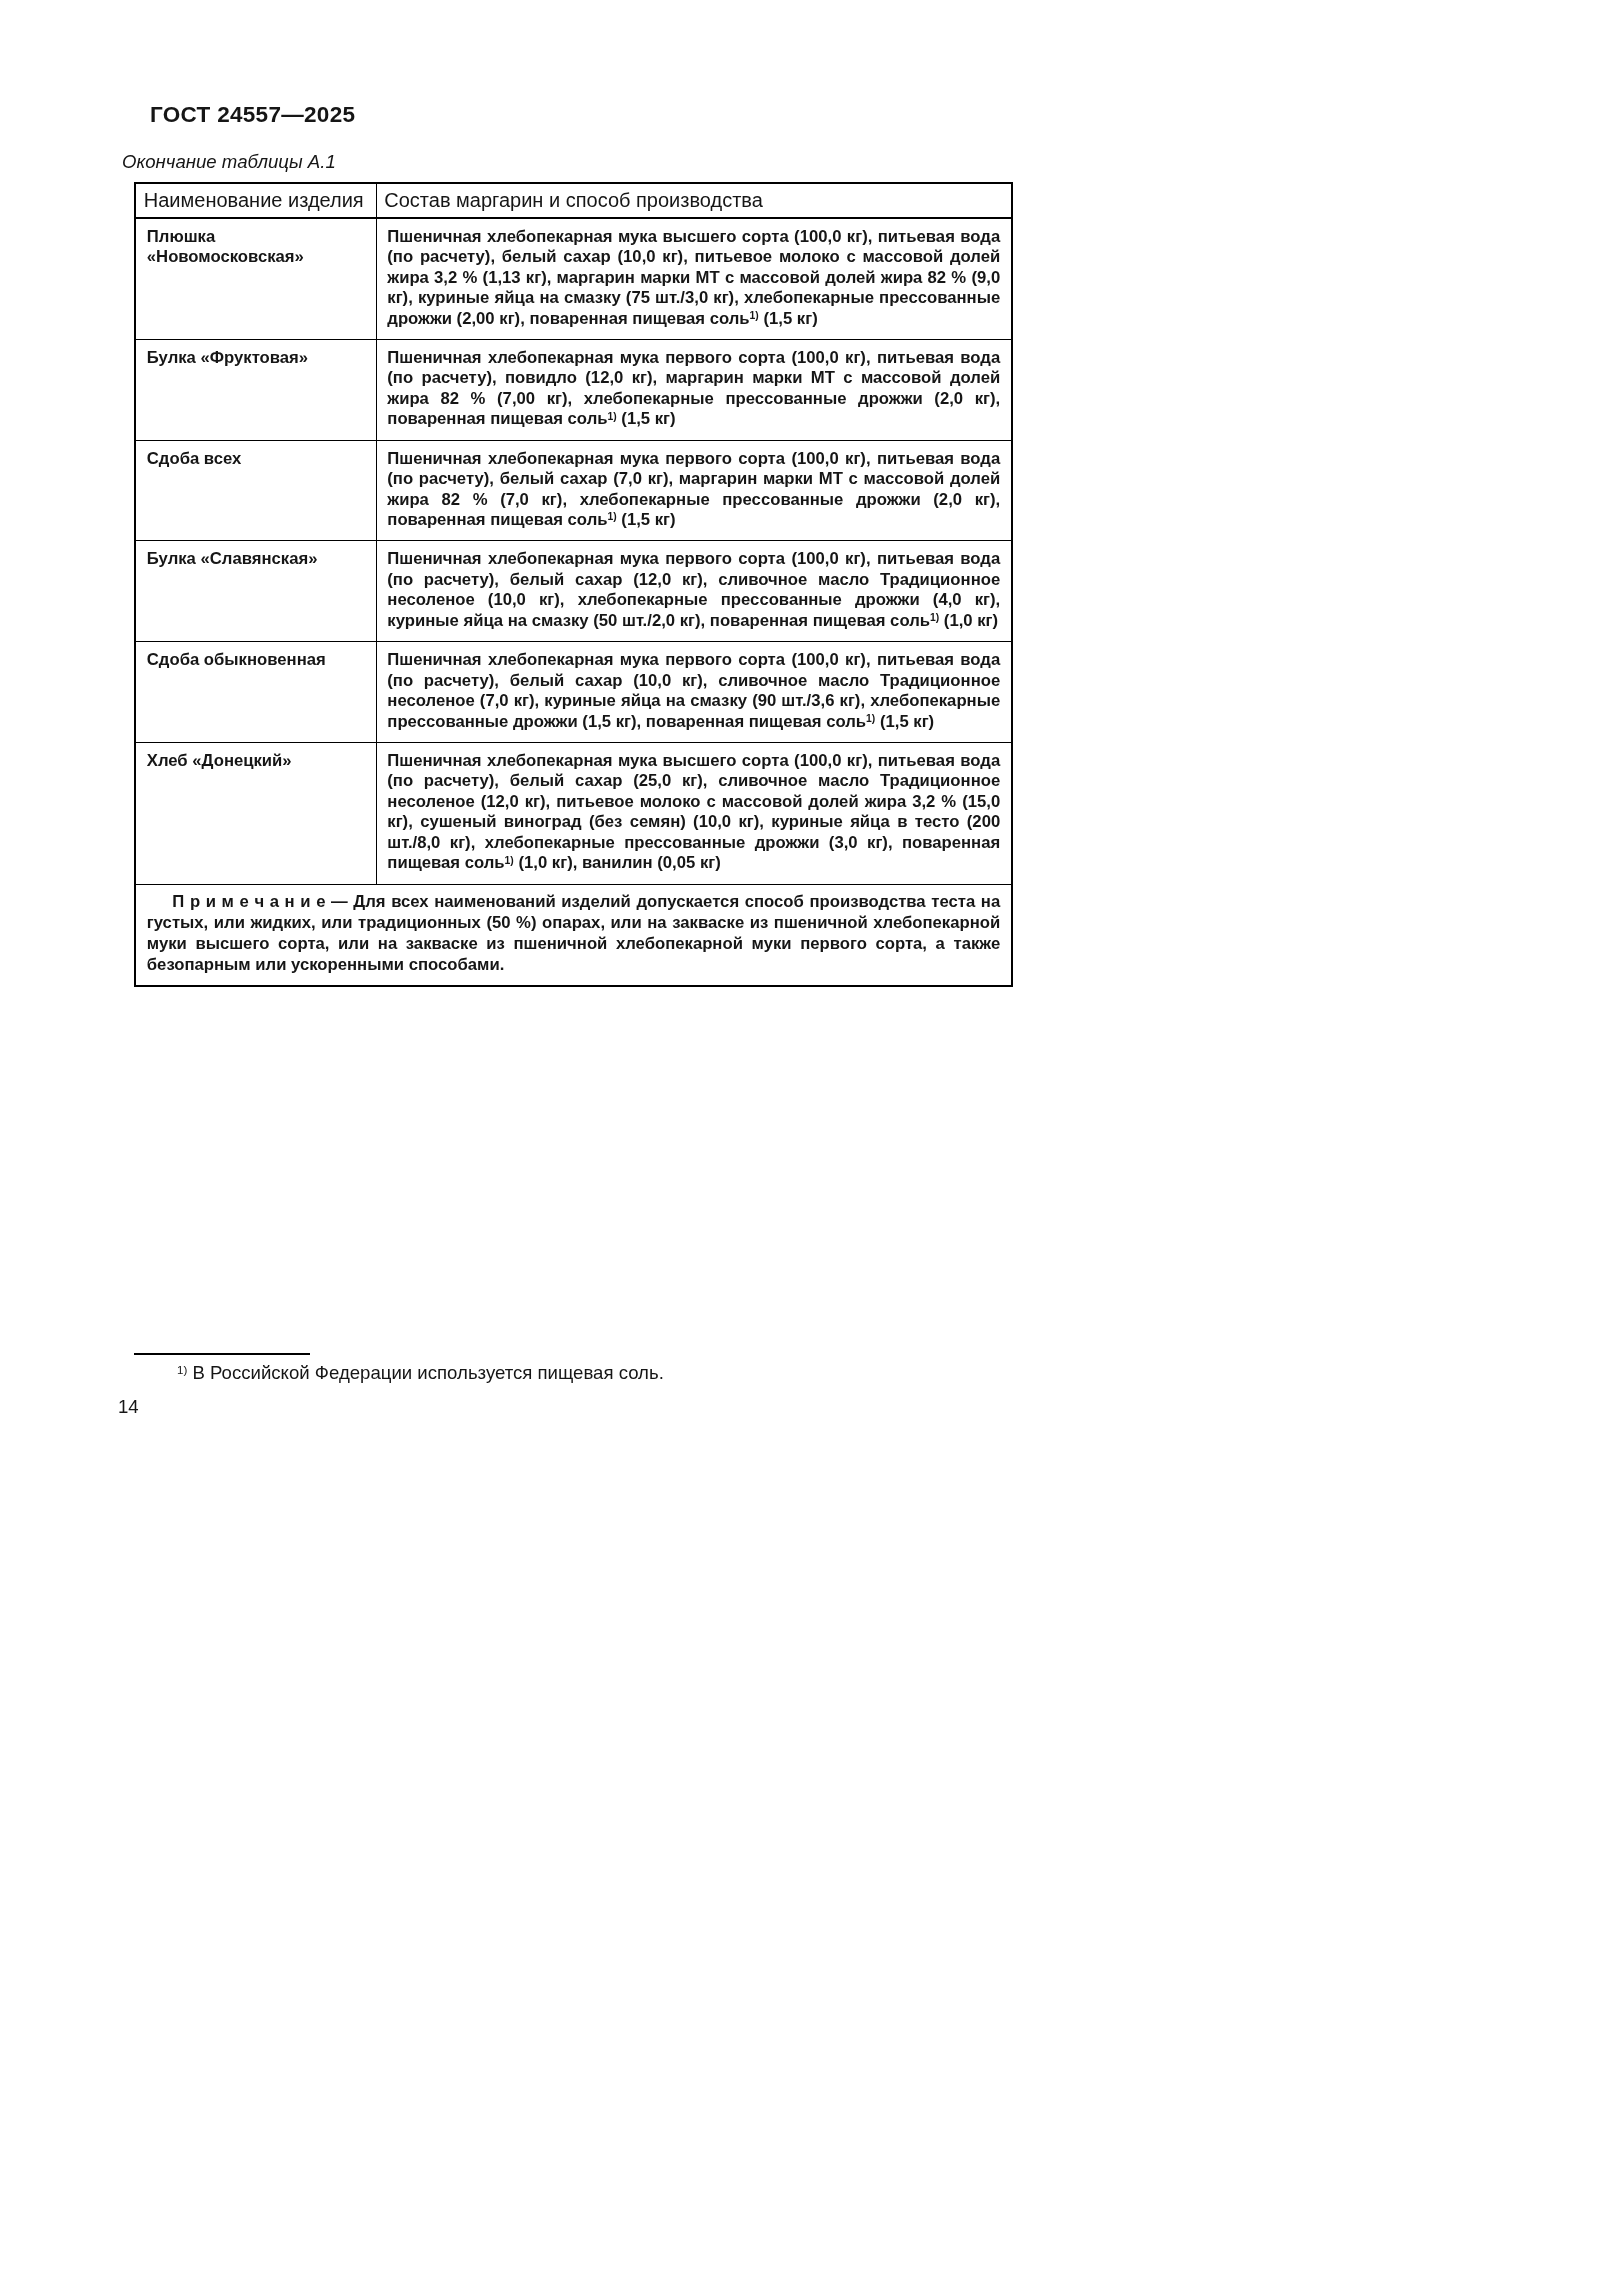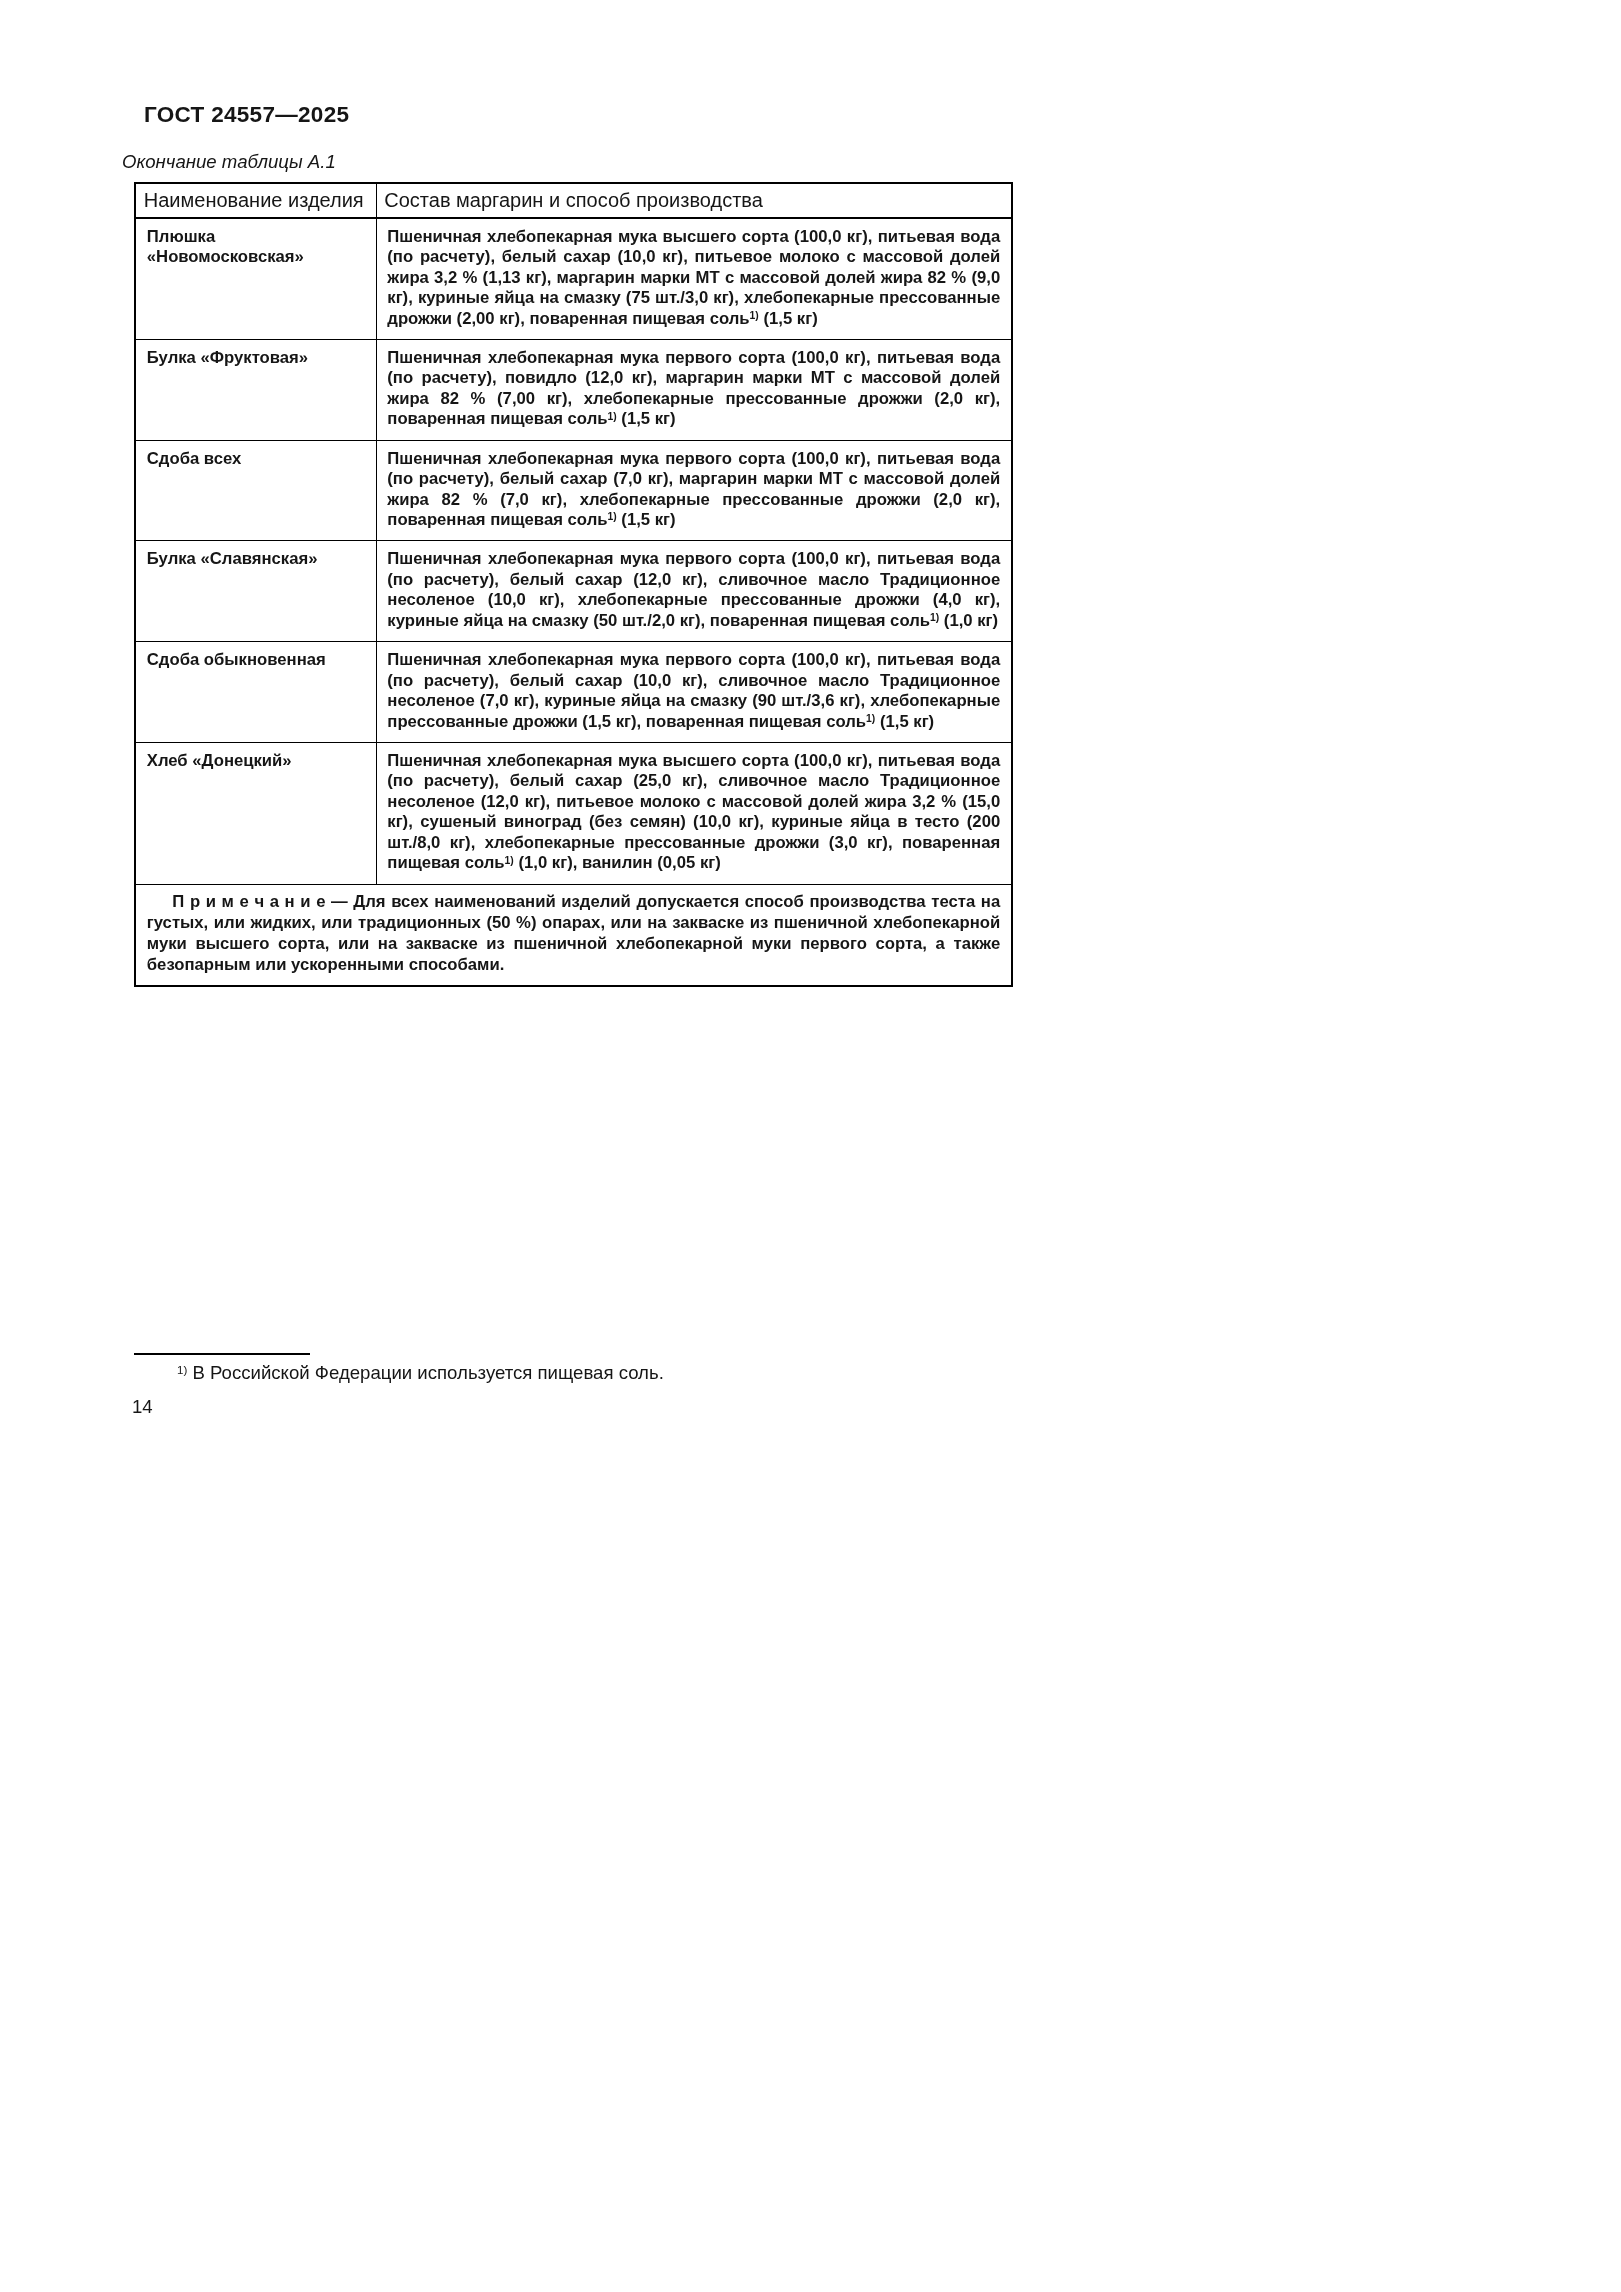--- a/index.html
+++ b/index.html
@@ -8,21 +8,21 @@
     position: relative;
     width: 1621px;
     height: 2293px;
     background: #ffffff;
     font-family: "Liberation Sans", "DejaVu Sans", sans-serif;
     color: #161616;
     overflow: hidden;
   }
   .doc-code {
     position: absolute;
-    left: 144px;
+    left: 150px;
     top: 102px;
     font-size: 22.5px;
     font-weight: bold;
     letter-spacing: 0.3px;
   }
   .caption {
     position: absolute;
     left: 122px;
     top: 151px;
     font-size: 18.6px;
@@ -83,21 +83,21 @@
   }
   .footnote-rule {
     width: 176px;
     height: 0;
     border-top: 2px solid #000;
     margin-bottom: 6.9px;
   }
   .footnote-line { padding-left: 43px; }
   .page-number {
     position: absolute;
-    left: 132px;
+    left: 118px;
     top: 1396px;
     font-size: 18.6px;
   }
 </style>
 </head>
 <body>
 
 <div class="page">
 
   <div class="doc-code">ГОСТ 24557—2025</div>

